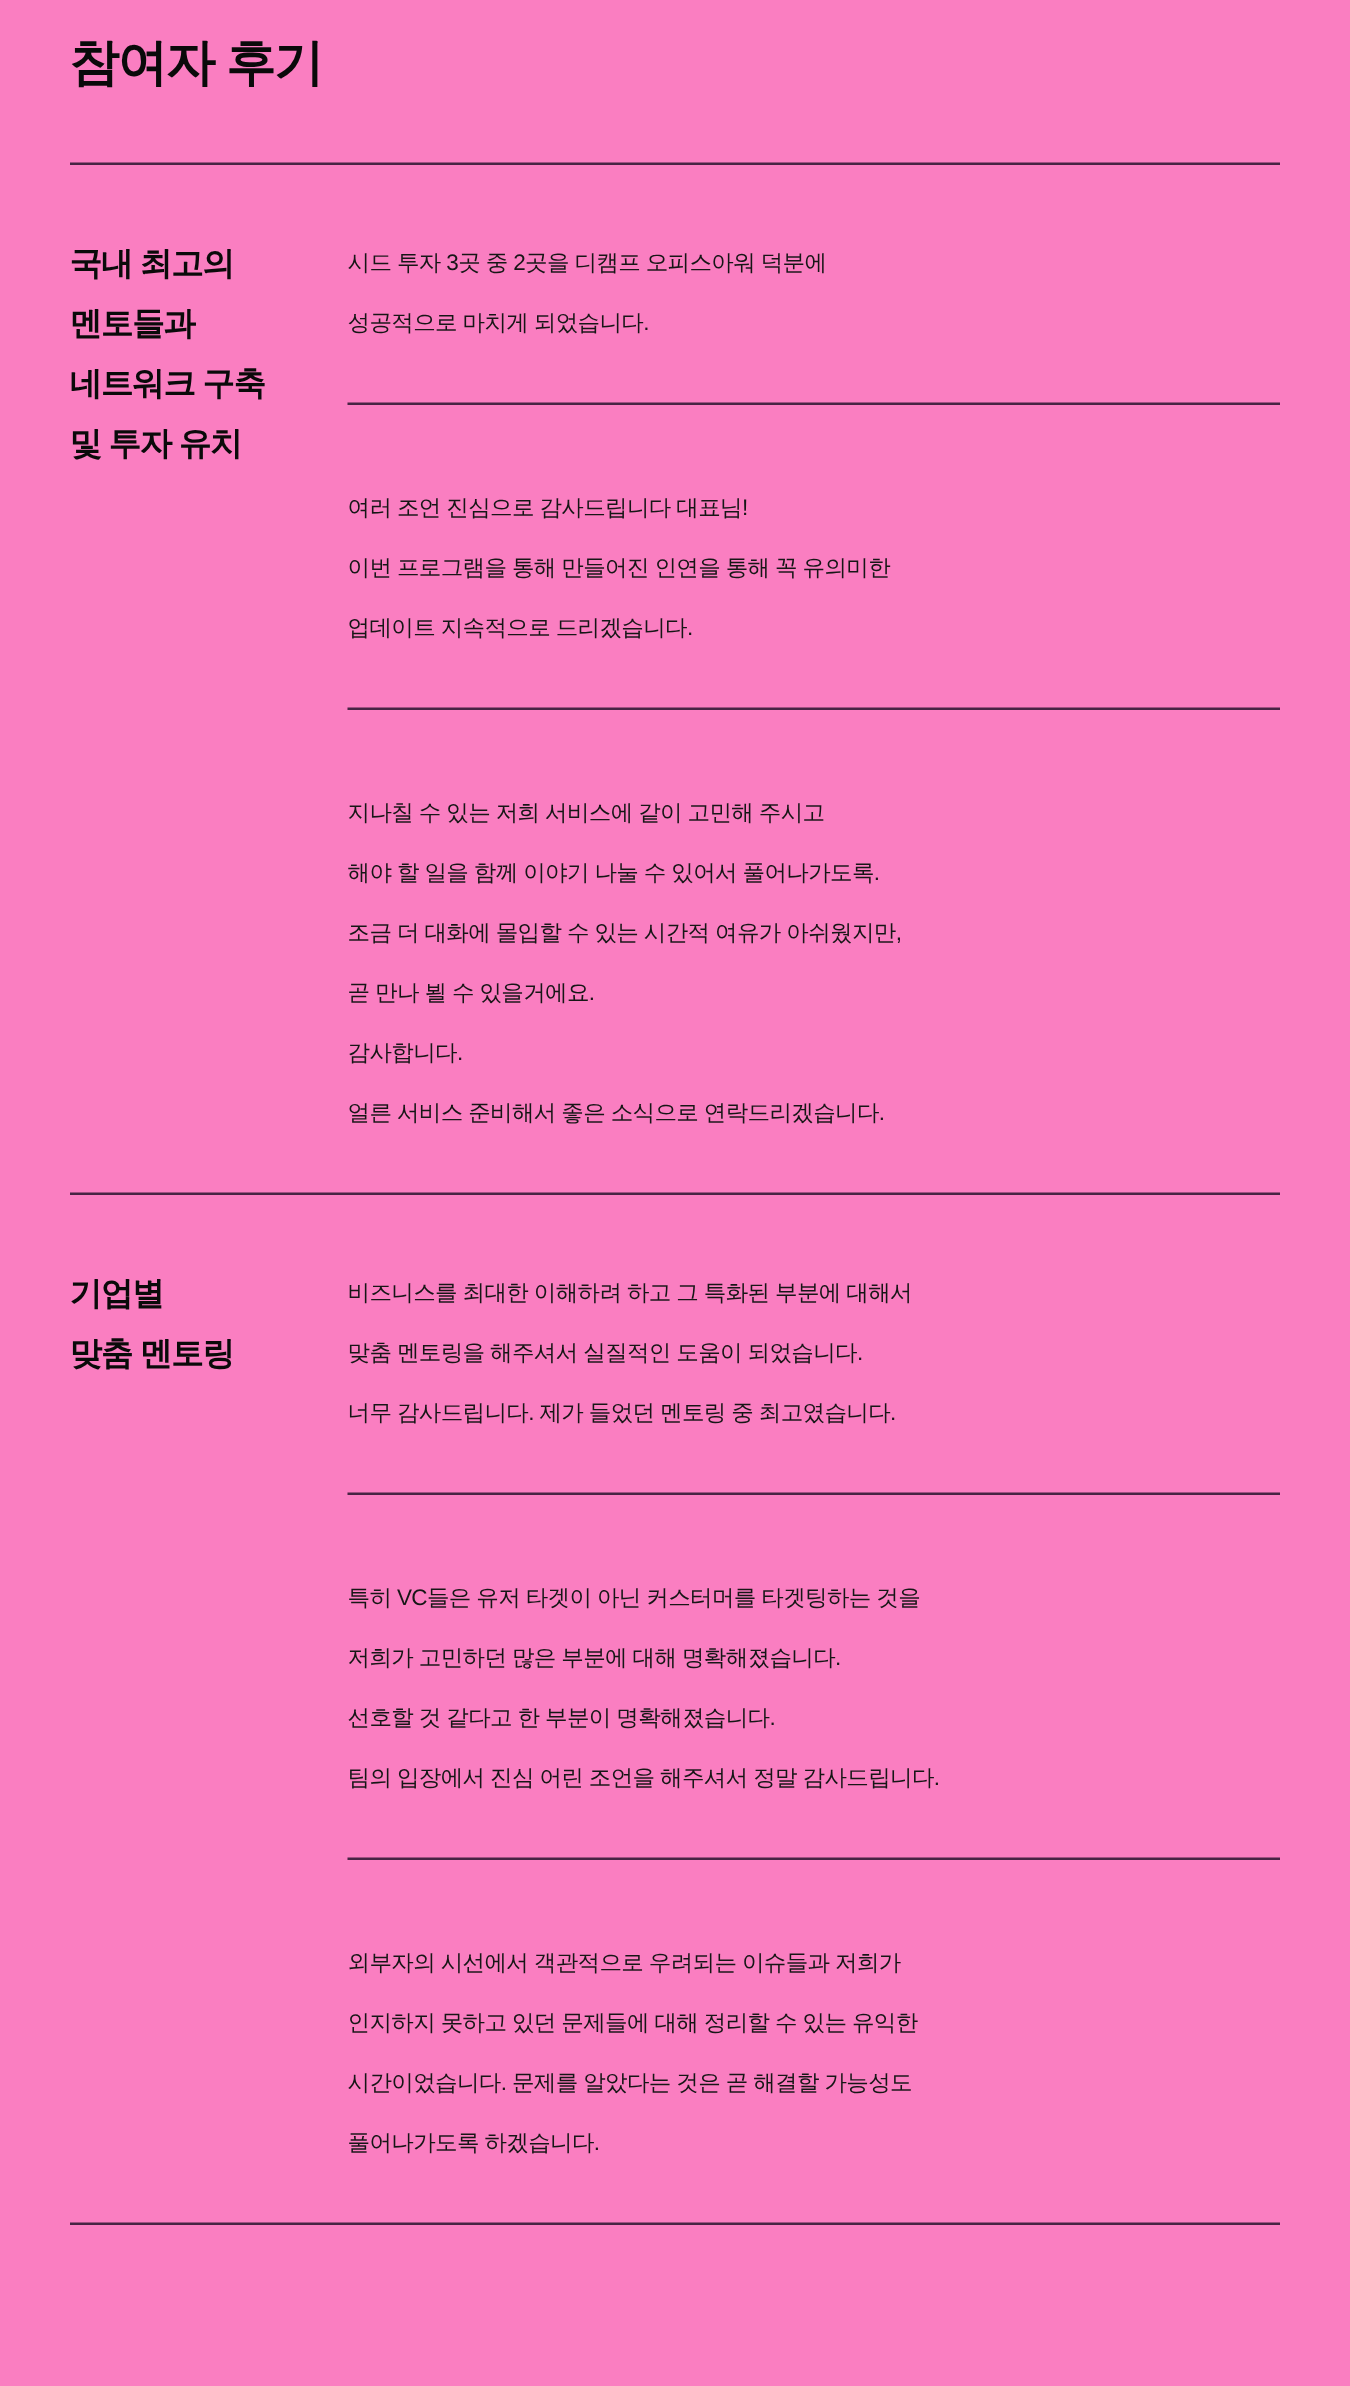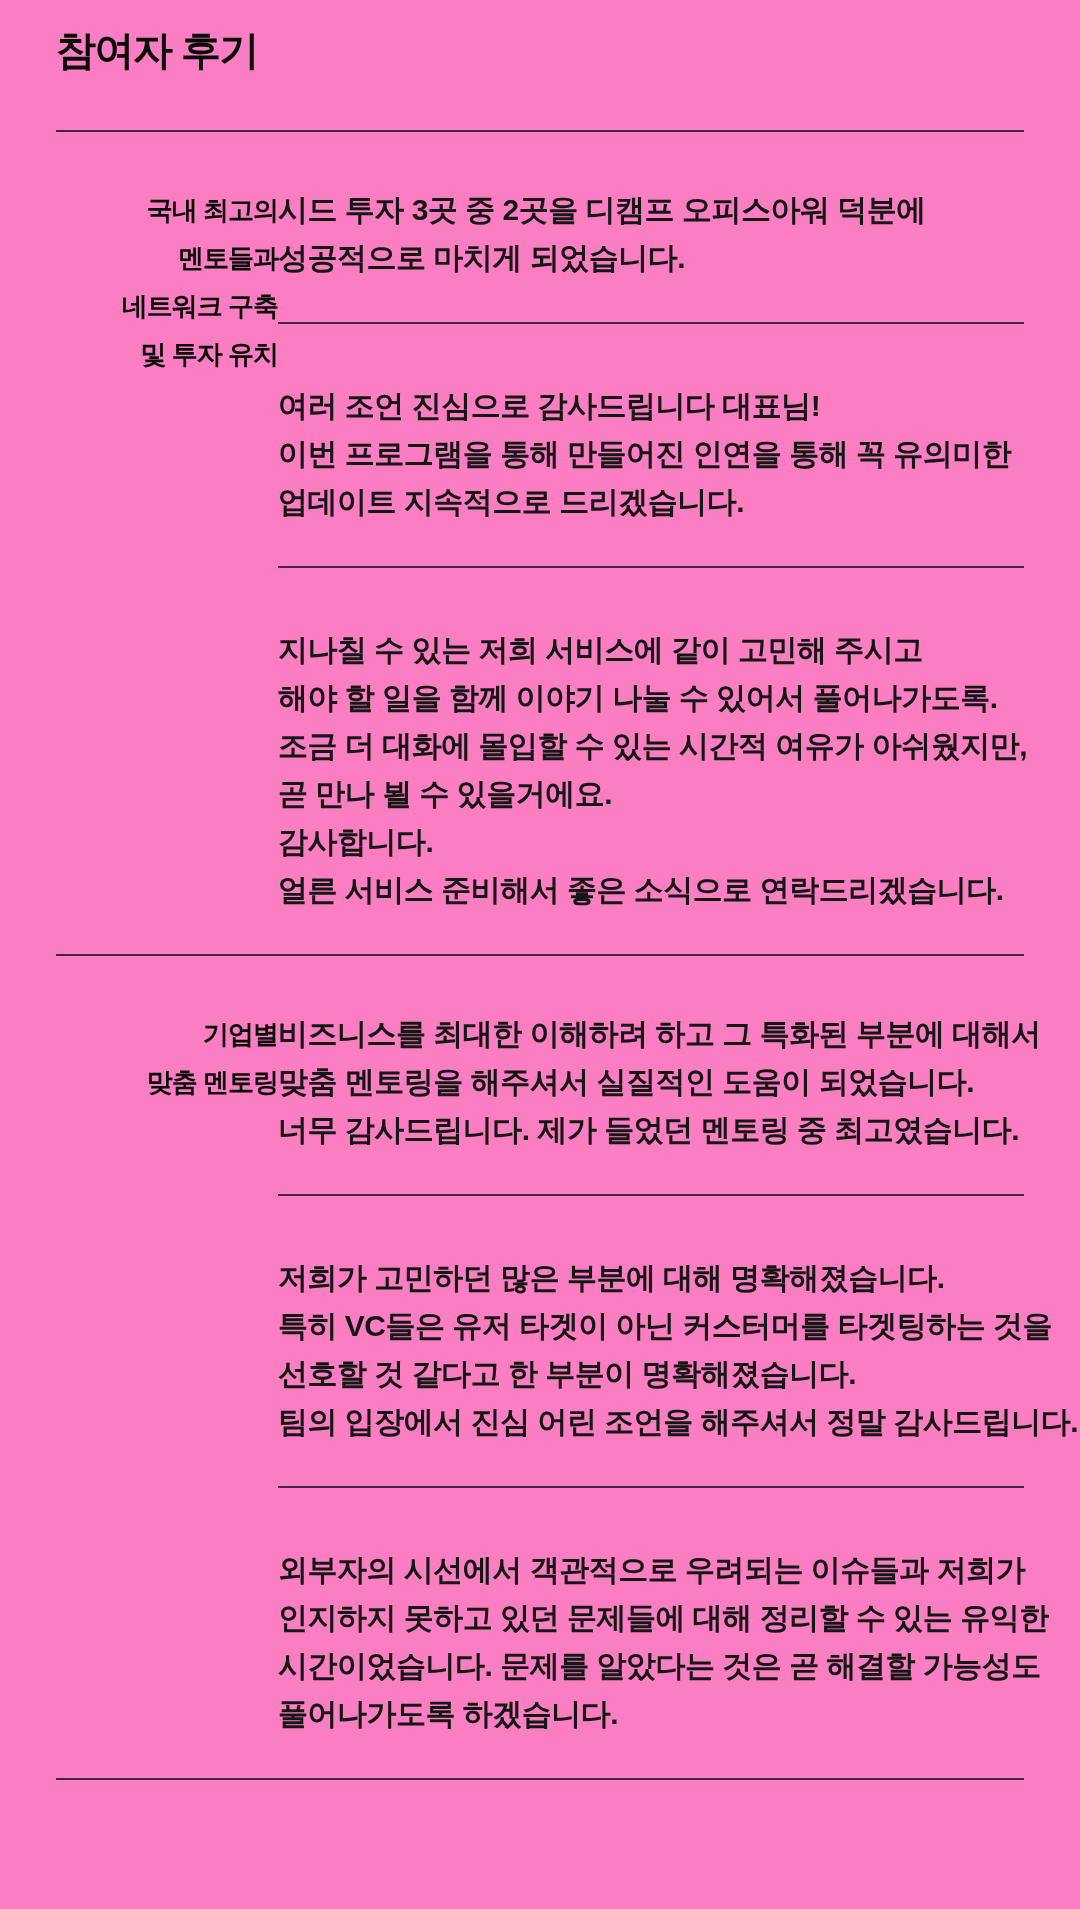--- a/index.html
+++ b/index.html
@@ -37,39 +37,37 @@
   .hr.title-rule { margin-top: 58px; }
   .hr.section-rule { margin-top: 40px; }
   .section {
     display: flex;
     align-items: flex-start;
     padding-top: 54px;
   }
   .label-col {
     width: 222px;
     flex: 0 0 222px;
-    text-align: right;
   }
   .label-line {
     font-size: 26px;
     line-height: 48px;
     font-weight: 700;
     letter-spacing: -1px;
     color: var(--ink-strong);
     white-space: nowrap;
   }
   .content-col { flex: 1 1 auto; min-width: 0; }
   .testimonial { margin: 0; padding: 0; }
   .t-line {
-    font-size: 30px;
+    font-size: 18px;
     line-height: 48px;
     letter-spacing: -0.5px;
     color: var(--ink-body);
     white-space: nowrap;
-    font-weight: bold;
   }
   .hr.inner { margin: 40px 0 58px 0; }
 </style>
 </head>
 <body>
 
 <main class="page">
   <h1 class="title">참여자 후기</h1>
   <div class="hr title-rule"></div>
   <div id="sections">
@@ -109,22 +107,22 @@
           <div class="label-line">맞춤 멘토링</div>
         </div>
         <div class="content-col">
           <blockquote class="testimonial">
             <div class="t-line">비즈니스를 최대한 이해하려 하고 그 특화된 부분에 대해서</div>
             <div class="t-line">맞춤 멘토링을 해주셔서 실질적인 도움이 되었습니다.</div>
             <div class="t-line">너무 감사드립니다. 제가 들었던 멘토링 중 최고였습니다.</div>
           </blockquote>
           <div class="hr inner"></div>
           <blockquote class="testimonial">
+            <div class="t-line">특히 VC들은 유저 타겟이 아닌 커스터머를 타겟팅하는 것을</div>
             <div class="t-line">저희가 고민하던 많은 부분에 대해 명확해졌습니다.</div>
-            <div class="t-line">특히 VC들은 유저 타겟이 아닌 커스터머를 타겟팅하는 것을</div>
             <div class="t-line">선호할 것 같다고 한 부분이 명확해졌습니다.</div>
             <div class="t-line">팀의 입장에서 진심 어린 조언을 해주셔서 정말 감사드립니다.</div>
           </blockquote>
           <div class="hr inner"></div>
           <blockquote class="testimonial">
             <div class="t-line">외부자의 시선에서 객관적으로 우려되는 이슈들과 저희가</div>
             <div class="t-line">인지하지 못하고 있던 문제들에 대해 정리할 수 있는 유익한</div>
             <div class="t-line">시간이었습니다. 문제를 알았다는 것은 곧 해결할 가능성도</div>
             <div class="t-line">풀어나가도록 하겠습니다.</div>
           </blockquote>

